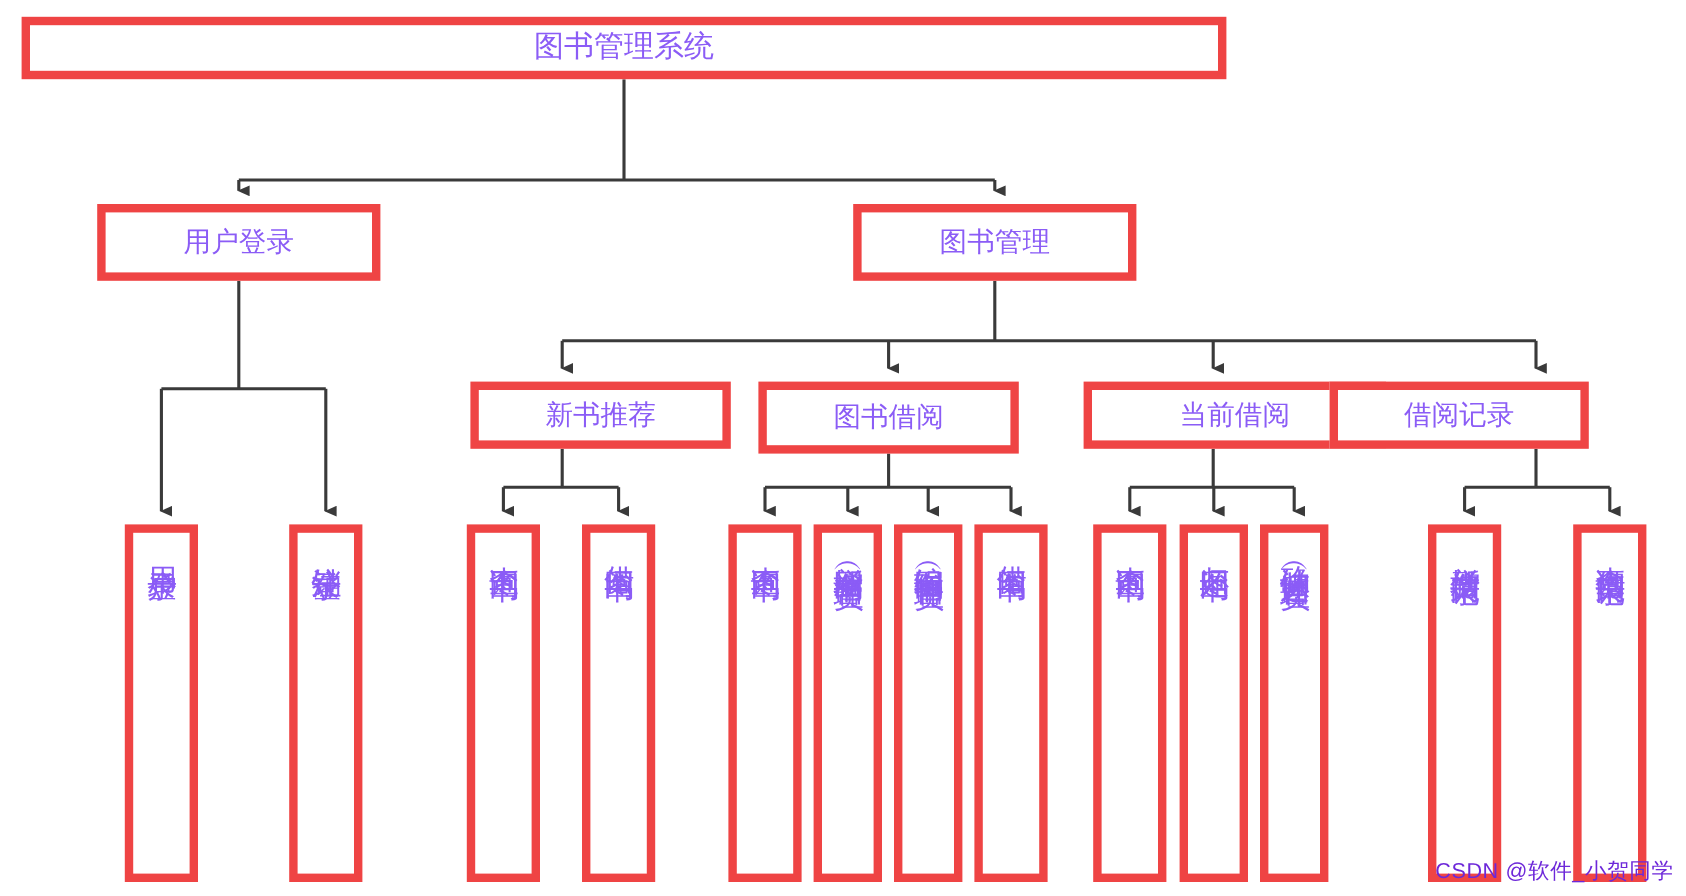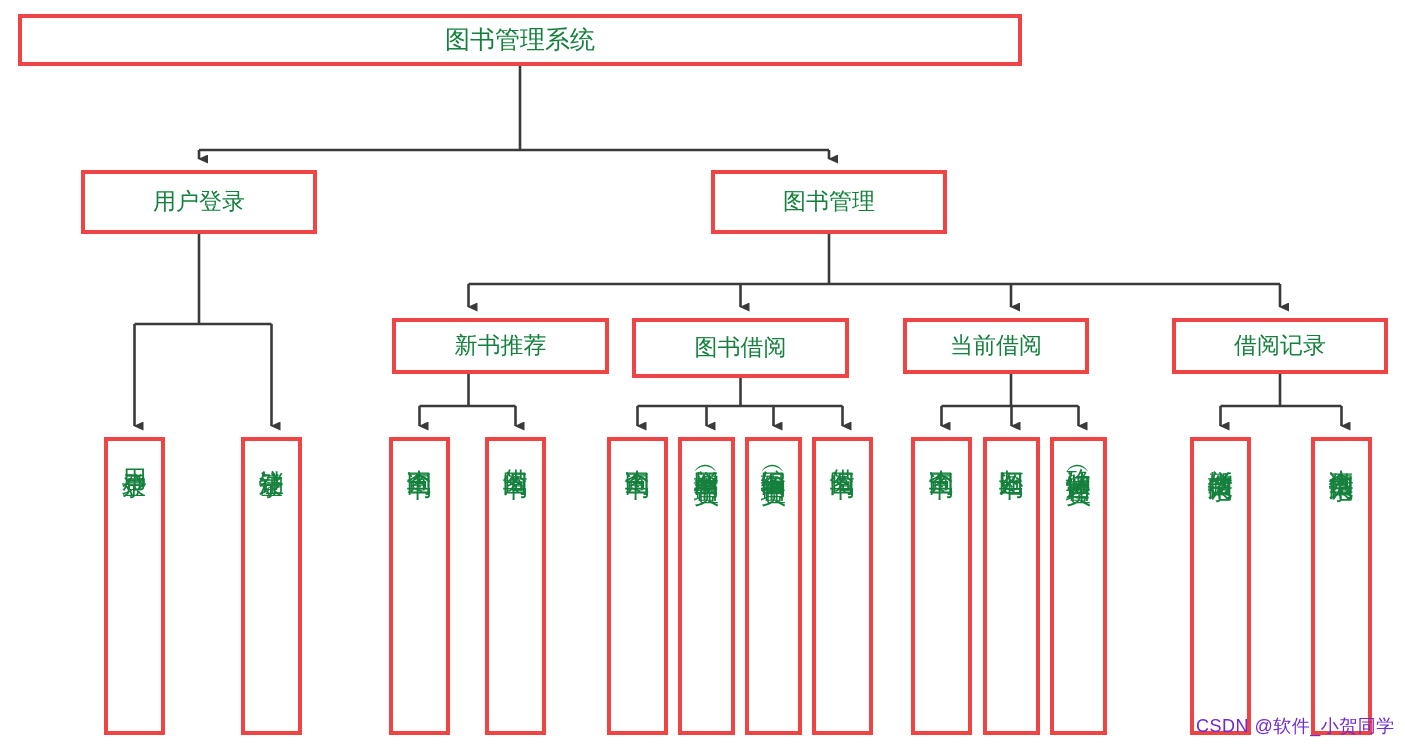--- a/index.html
+++ b/index.html
@@ -21,26 +21,26 @@
     position: absolute;
     left: 0;
     top: 0;
     width: 1405px;
     height: 747px;
     pointer-events: none;
   }
   .node {
     position: absolute;
     box-sizing: border-box;
-    border: 4px solid #ef4444;
+    border: 7px solid #ef4444;
     background: #ffffff;
     display: flex;
     align-items: center;
     justify-content: center;
-    color: #15803d;
+    color: #8b5cf6;
   }
   .node-label {
     display: block;
     text-align: center;
     line-height: 1.18;
     white-space: nowrap;
   }
   .node.horizontal .node-label {
     font-size: 23px;
     writing-mode: horizontal-tb;
@@ -121,24 +121,24 @@
       </div>
       <div class="node horizontal" style="left: 711px; top: 170px; width: 236px; height: 64px;">
         <span class="node-label">图书管理</span>
       </div>
       <div class="node horizontal" style="left: 360px; top: 318px; width: 217px; height: 56px; margin-left: 32px;">
         <span class="node-label">新书推荐</span>
       </div>
       <div class="node horizontal" style="left: 632px; top: 318px; width: 217px; height: 60px;">
         <span class="node-label">图书借阅</span>
       </div>
-      <div class="node horizontal" style="left: 903px; top: 318px; width: 186px; height: 56px;">
+      <div class="node horizontal" style="left: 903px; top: 318px; width: 252px; height: 56px;">
         <span class="node-label">当前借阅</span>
       </div>
-      <div class="node horizontal" style="left: 1172px; top: 318px; width: 216px; height: 56px;">
+      <div class="node horizontal" style="left: 1108px; top: 318px; width: 216px; height: 56px;">
         <span class="node-label">借阅记录</span>
       </div>
       <div class="node vertical" style="left: 104px; top: 437px; width: 61px; height: 298px;">
         <span class="node-label">用户登录</span>
       </div>
       <div class="node vertical" style="left: 241px; top: 437px; width: 61px; height: 298px;">
         <span class="node-label">注销登录</span>
       </div>
       <div class="node vertical" style="left: 389px; top: 437px; width: 61px; height: 298px;">
         <span class="node-label">查询图书</span>

